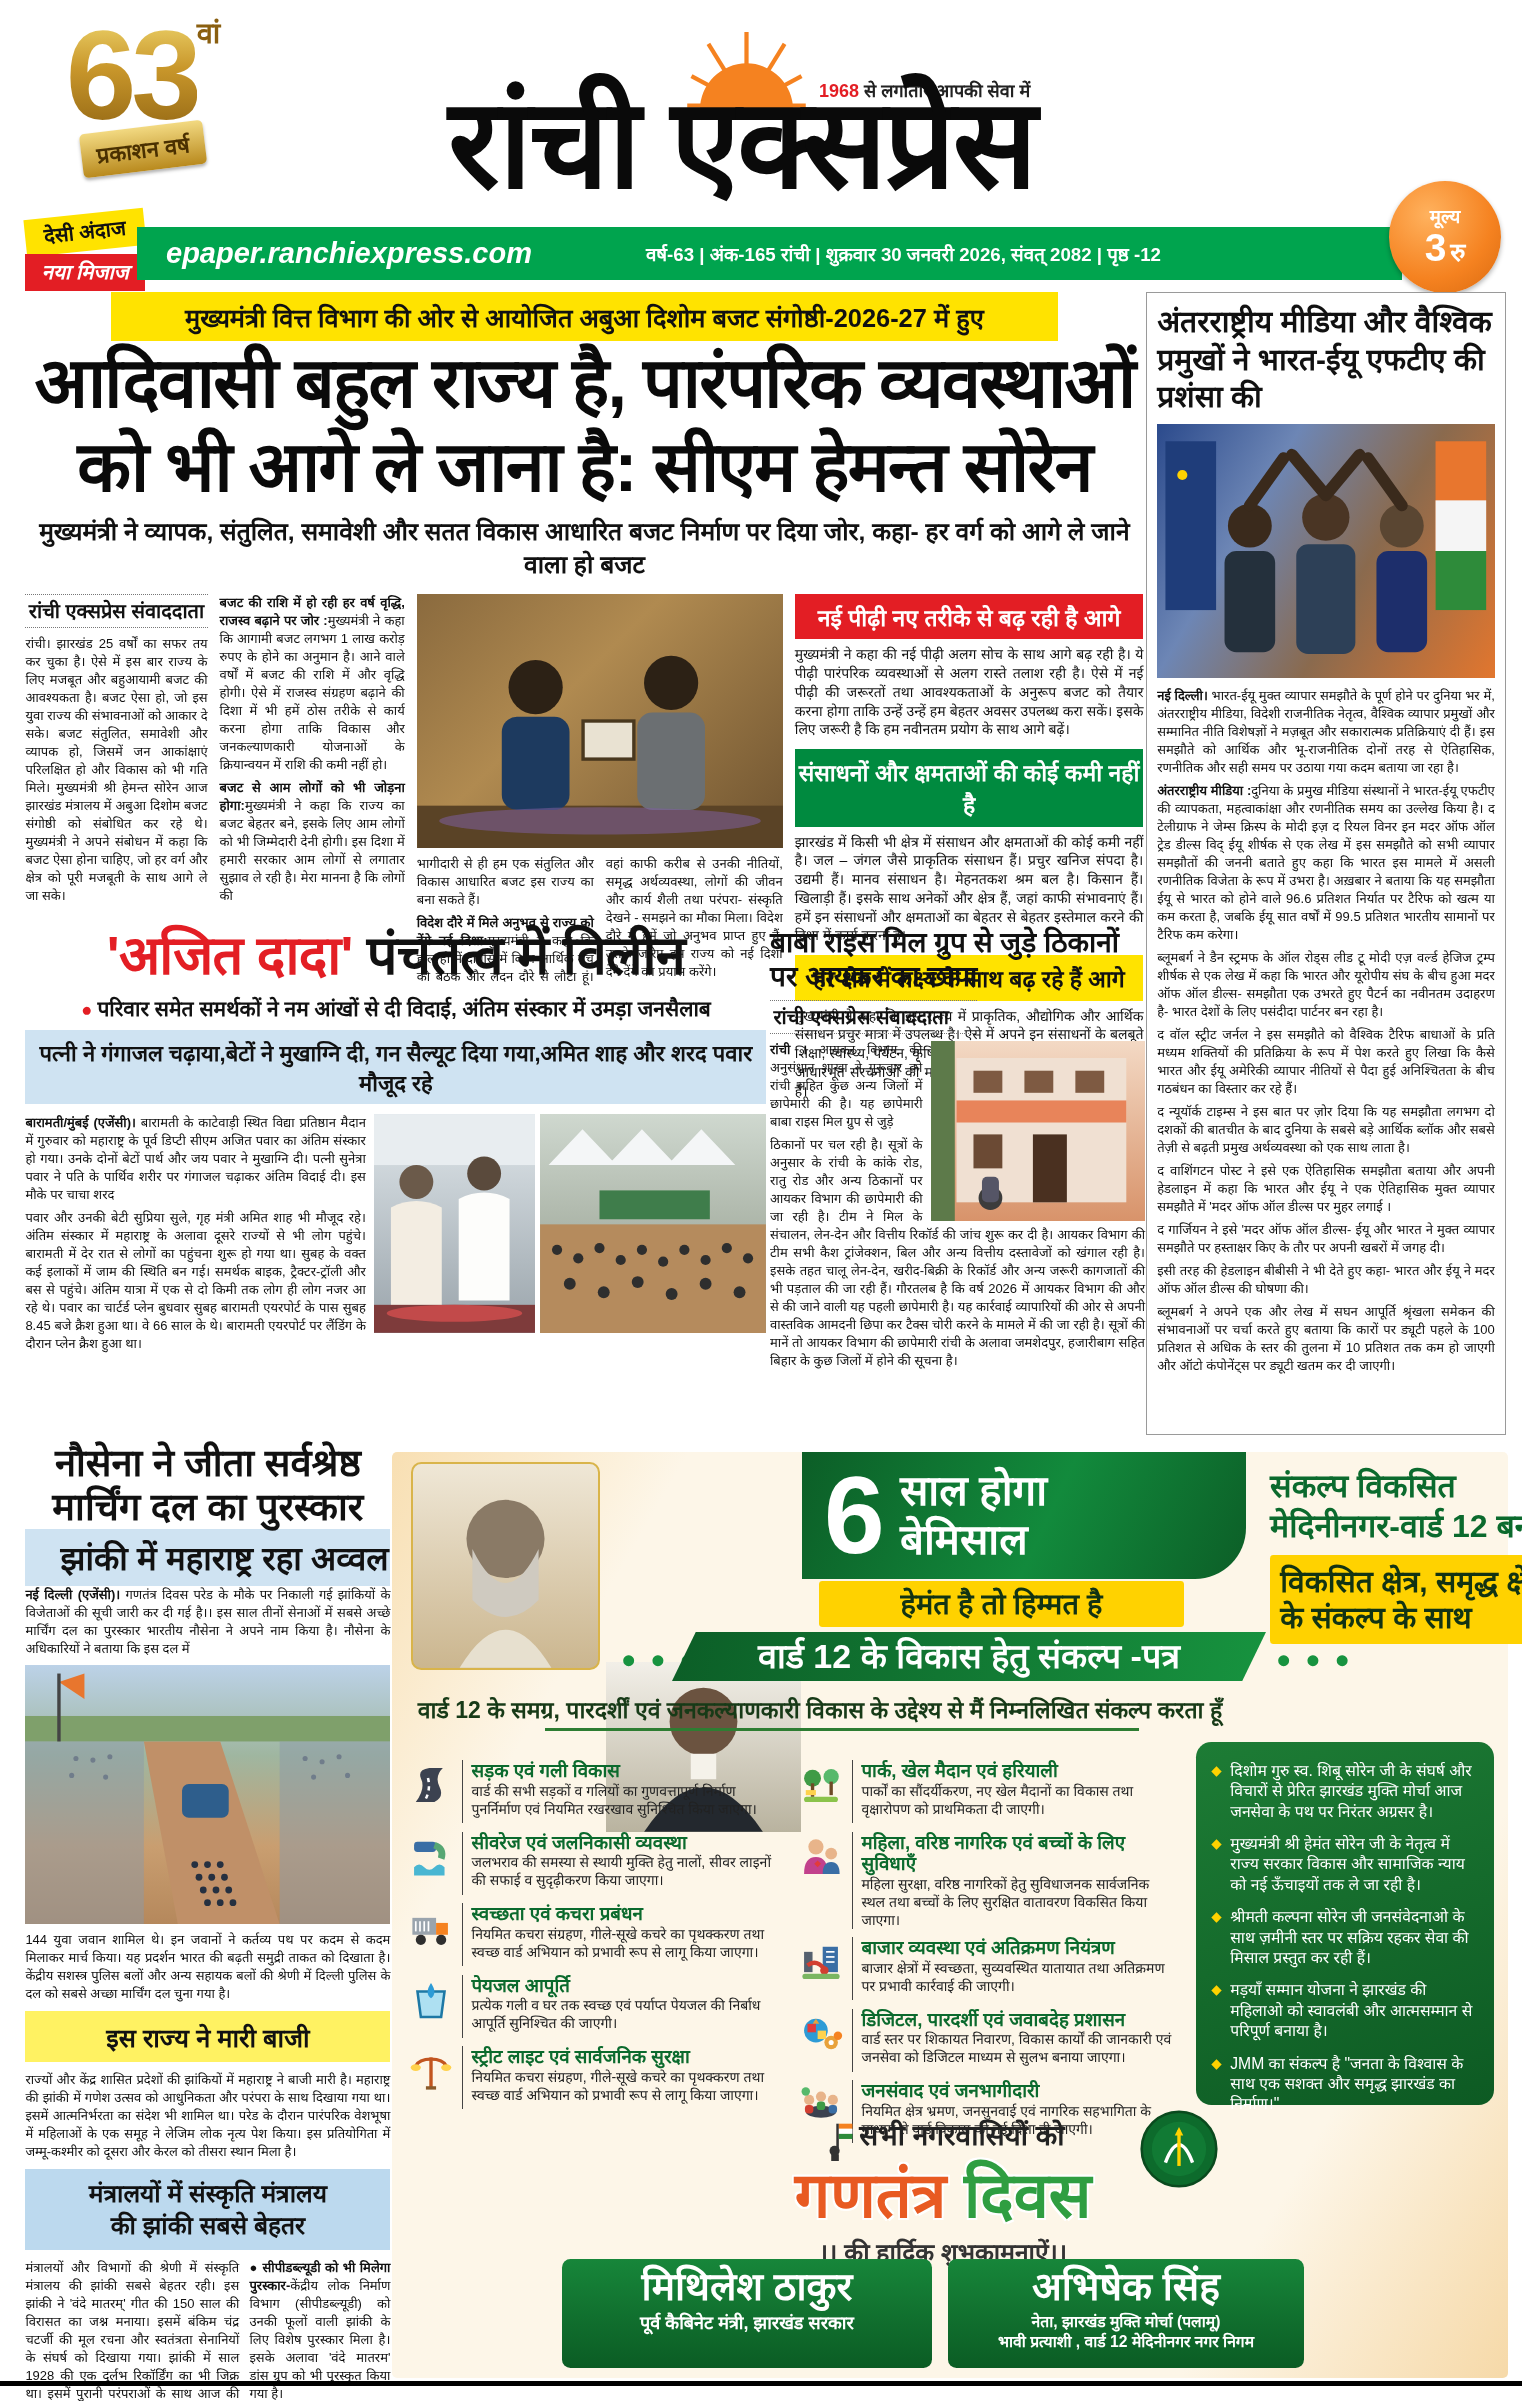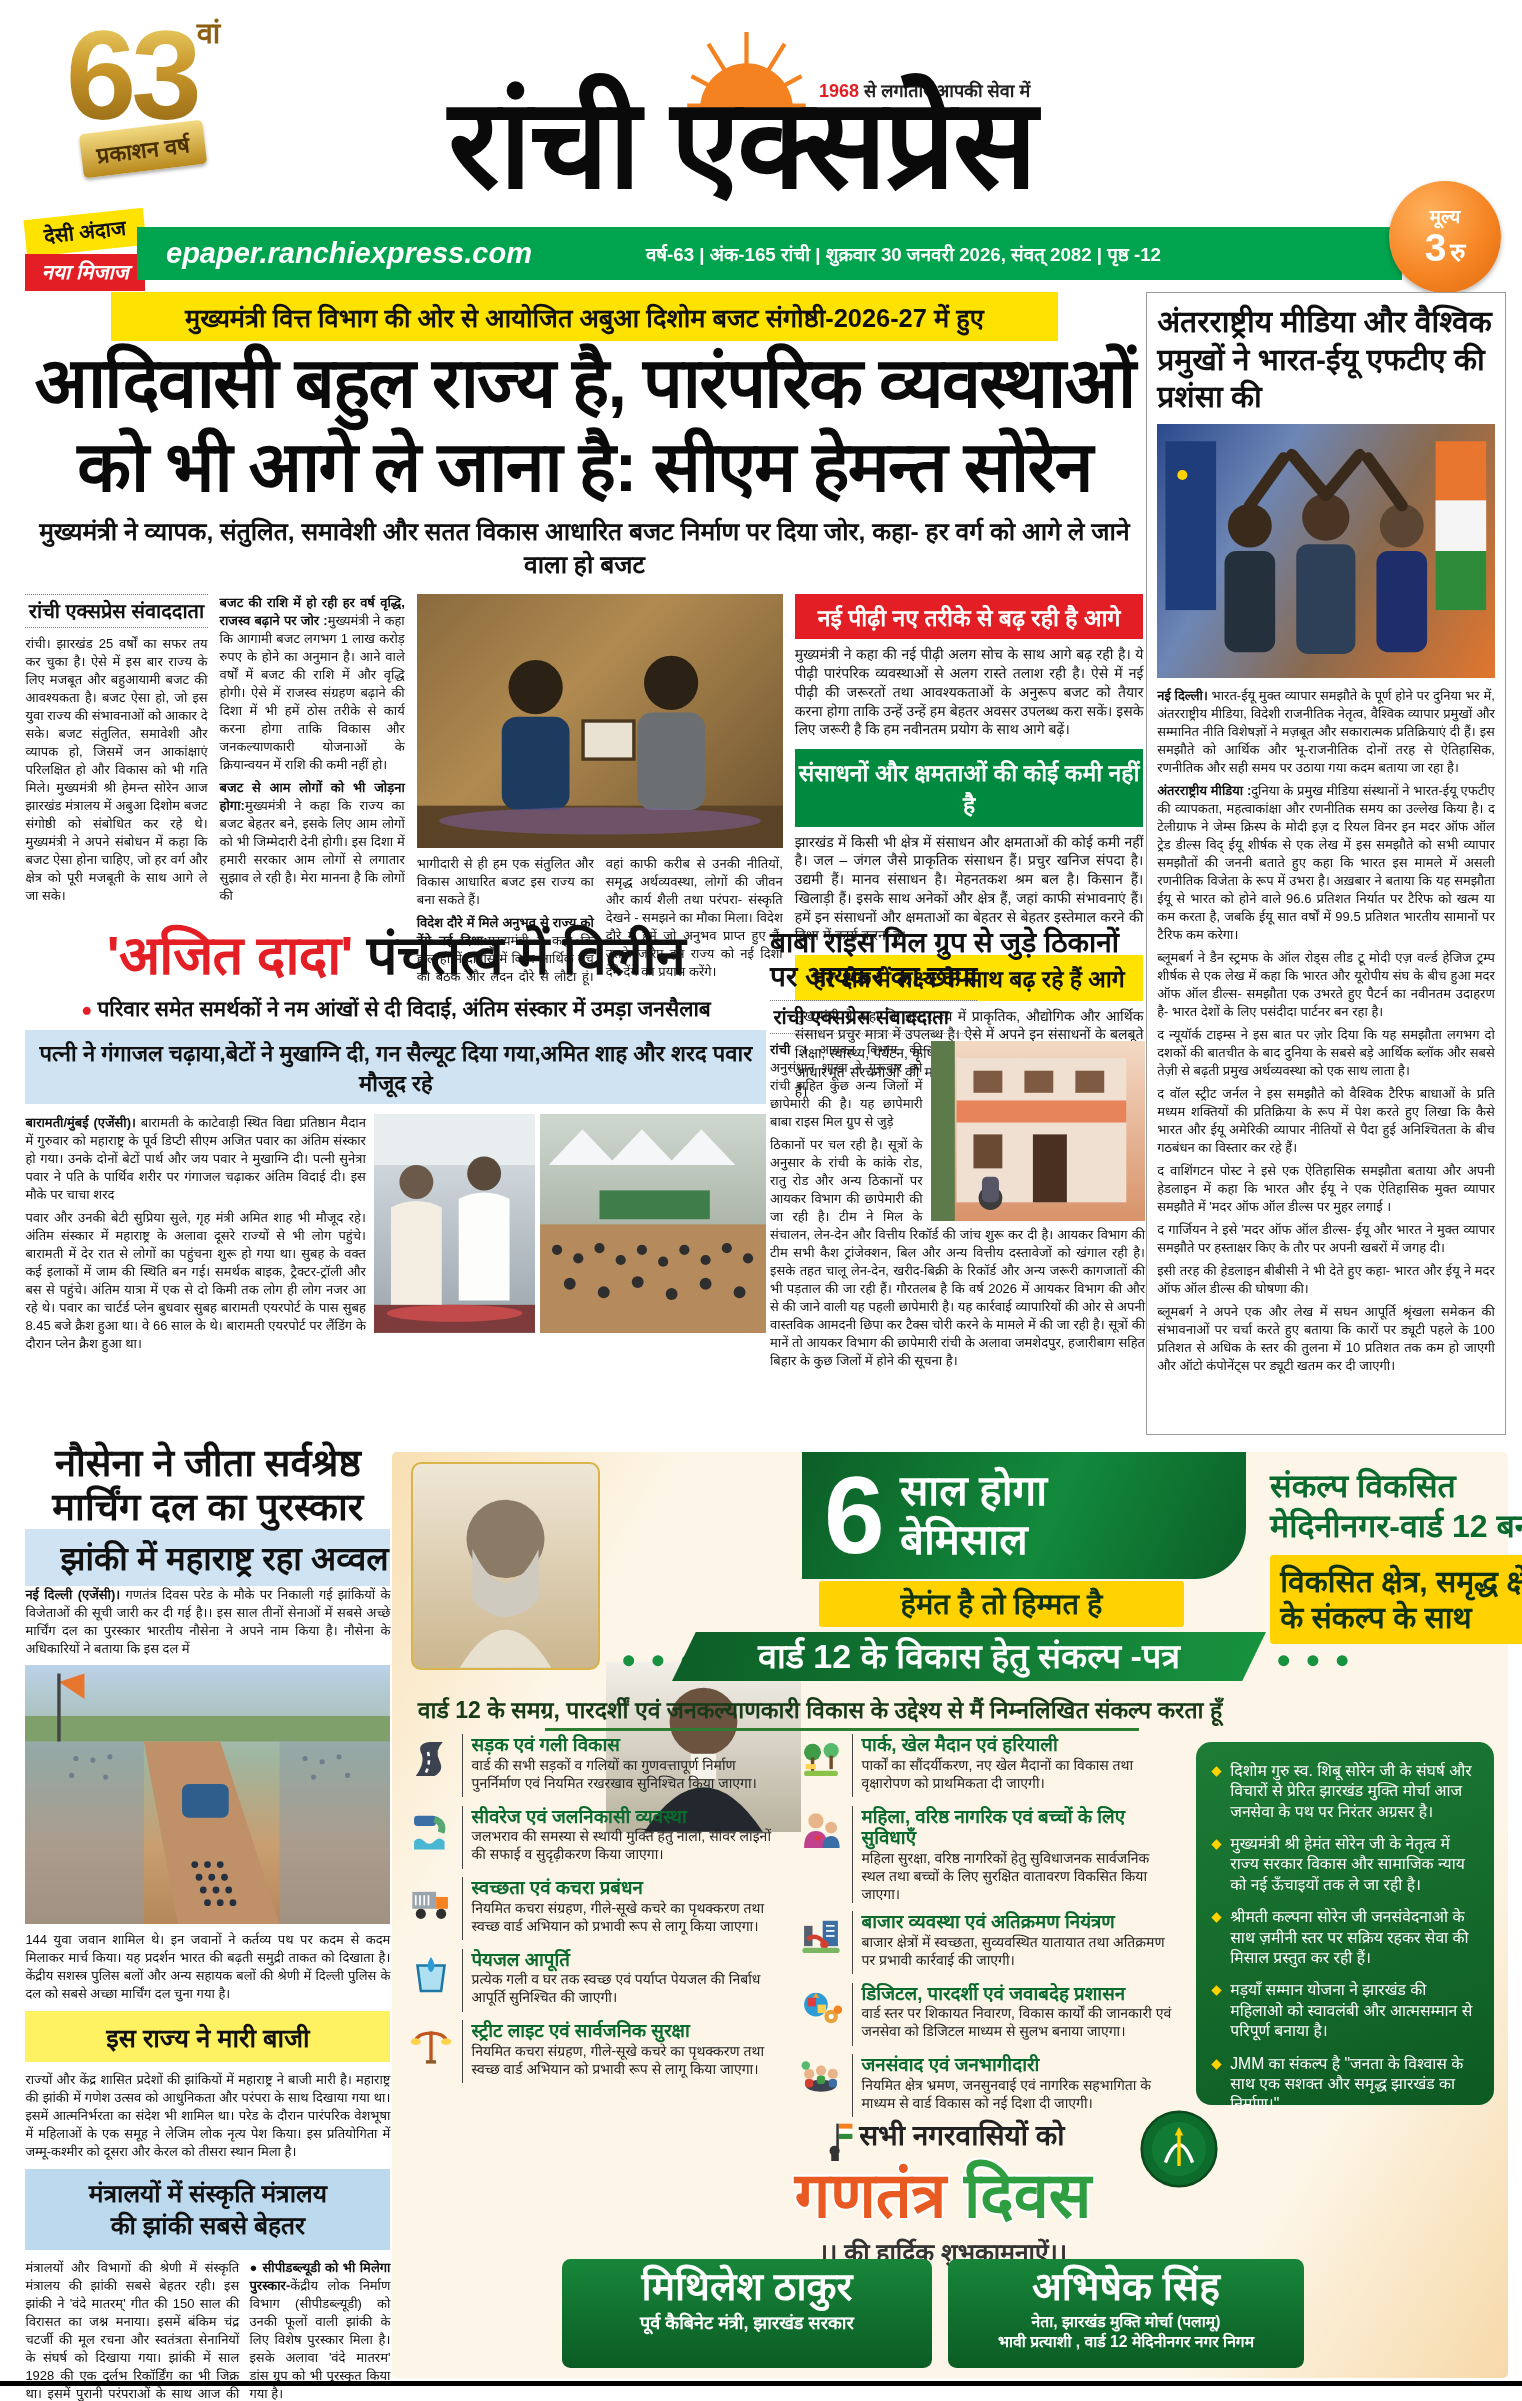--- a/index.html
+++ b/index.html
@@ -104,21 +104,21 @@
      font-size:29px;font-weight:900;text-align:center;line-height:46px;border-radius:3.4px;}
   #ad-kick{left:878px;top:13.6px;width:339px;color:#0b6a2d;font-weight:900;font-size:32px;line-height:1.25;}
   #ad-yellowbox{left:878px;top:103px;width:331px;background:#ffd200;color:#123313;
      font-size:30px;font-weight:900;line-height:1.2;padding:8.5px 10.2px;border-radius:3.4px;}
   #ad-ribbon{left:280px;top:180px;width:594px;height:49px;background:linear-gradient(100deg,#0c5e27,#17933f);
      color:#fff;font-size:34px;font-weight:900;text-align:center;line-height:49px;
      clip-path:polygon(4% 0,100% 0,96% 100%,0 100%);}
   .rdots{top:193px;color:#17933f;font-size:25.4px;letter-spacing:3.4px;font-weight:bold;}
   #ad-intro{left:0;top:241px;width:856px;text-align:center;color:#173a17;font-size:23px;font-weight:bold;}
   #ad-hr{left:153px;top:276px;width:594px;height:2.5px;background:#2e7d32;}
-  #ad-pledges{left:17px;top:282px;width:780px;display:flex;flex-wrap:wrap;}
+  #ad-pledges{left:17px;top:308px;width:780px;display:flex;flex-wrap:wrap;}
   .pl-col{width:390px;box-sizing:border-box;padding-right:15.3px;}
   .pl-item{display:flex;margin-bottom:8.5px;min-height:63px;}
   .pl-item .ic{width:53px;flex:0 0 53px;padding-top:3.4px;}
   .pl-item .tx{border-left:1.7px solid #444;padding-left:8.5px;}
   .pl-item .tt{color:#0b6a2d;font-size:18.7px;font-weight:900;line-height:1.15;}
   .pl-item .td{font-size:14px;line-height:18px;color:#222;}
   #ad-panel{left:804px;top:290px;width:298px;height:363px;border-radius:15.3px;
      background:linear-gradient(160deg,#1d7c35,#0d5a23);color:#fff;box-sizing:border-box;padding:18.7px 15.3px;}
   #ad-panel .gp{display:flex;margin-bottom:12px;font-size:15.7px;line-height:20.4px;}
   #ad-panel .di{color:#ffd200;margin-right:8.5px;font-size:13.6px;}
@@ -241,22 +241,22 @@
         <circle cx="200" cy="110" r="28" fill="#4a3524"></circle>
           <rect x="165" y="142" width="70" height="130" rx="14" fill="#2d4057"></rect>
         <circle cx="290" cy="120" r="26" fill="#5a4632"></circle>
           <rect x="260" y="150" width="60" height="120" rx="14" fill="#1d2e6b"></rect>
         <path d="M110 96 L150 40 M200 84 L160 36 M200 84 L240 36 M290 96 L250 40" stroke="#3a2a1c" stroke-width="14" stroke-linecap="round"></path>
       </svg>
     </div>
     <p class="bodytxt justify"><b>नई दिल्ली।</b><span> भारत-ईयू मुक्त व्यापार समझौते के पूर्ण होने पर दुनिया भर में, अंतरराष्ट्रीय मीडिया, विदेशी राजनीतिक नेतृत्व, वैश्विक व्यापार प्रमुखों और सम्मानित नीति विशेषज्ञों ने मज़बूत और सकारात्मक प्रतिक्रियाएं दी हैं। इस समझौते को आर्थिक और भू-राजनीतिक दोनों तरह से ऐतिहासिक, रणनीतिक और सही समय पर उठाया गया कदम बताया जा रहा है।</span></p>
     <p class="bodytxt justify"><b>अंतरराष्ट्रीय मीडिया :</b><span>दुनिया के प्रमुख मीडिया संस्थानों ने भारत-ईयू एफटीए की व्यापकता, महत्वाकांक्षा और रणनीतिक समय का उल्लेख किया है। द टेलीग्राफ ने जेम्स क्रिस्प के  मोदी इज़ द रियल विनर इन मदर ऑफ ऑल ट्रेड डील्स विद् ईयू शीर्षक से एक लेख में इस समझौते को सभी व्यापार समझौतों की जननी बताते हुए कहा कि भारत इस मामले में असली रणनीतिक विजेता के रूप में उभरा है। अख़बार ने बताया कि यह समझौता ईयू से भारत को होने वाले 96.6 प्रतिशत निर्यात पर टैरिफ को खत्म या कम करता है, जबकि ईयू  सात वर्षों में 99.5 प्रतिशत भारतीय सामानों पर टैरिफ कम करेगा।</span></p>
     <p class="bodytxt justify">ब्लूमबर्ग ने डैन स्ट्रमफ के  ऑल रोड्स लीड टू मोदी एज़ वर्ल्ड हेजिज ट्रम्प  शीर्षक से एक लेख में कहा कि भारत और यूरोपीय संघ के बीच हुआ  मदर ऑफ ऑल डील्स- समझौता एक उभरते हुए पैटर्न का नवीनतम उदाहरण है- भारत देशों के लिए पसंदीदा पार्टनर बन रहा है।</p>
+    <p class="bodytxt justify">द वॉल स्ट्रीट जर्नल ने इस समझौते को वैश्विक टैरिफ बाधाओं के प्रति मध्यम शक्तियों की प्रतिक्रिया के रूप में पेश करते हुए लिखा कि कैसे भारत और ईयू अमेरिकी व्यापार नीतियों से पैदा हुई अनिश्चितता के बीच गठबंधन का विस्तार कर रहे हैं।</p>
     <p class="bodytxt justify">द न्यूयॉर्क टाइम्स ने इस बात पर ज़ोर दिया कि यह समझौता लगभग दो दशकों की बातचीत के बाद दुनिया के सबसे बड़े आर्थिक ब्लॉक और सबसे तेज़ी से बढ़ती प्रमुख अर्थव्यवस्था को एक साथ लाता है।</p>
-    <p class="bodytxt justify">द वॉल स्ट्रीट जर्नल ने इस समझौते को वैश्विक टैरिफ बाधाओं के प्रति मध्यम शक्तियों की प्रतिक्रिया के रूप में पेश करते हुए लिखा कि कैसे भारत और ईयू अमेरिकी व्यापार नीतियों से पैदा हुई अनिश्चितता के बीच गठबंधन का विस्तार कर रहे हैं।</p>
     <p class="bodytxt justify">द वाशिंगटन पोस्ट ने इसे एक ऐतिहासिक समझौता बताया और अपनी हेडलाइन में कहा कि  भारत और ईयू ने एक ऐतिहासिक मुक्त व्यापार समझौते में 'मदर ऑफ ऑल डील्स  पर मुहर लगाई ।</p>
     <p class="bodytxt justify">द गार्जियन ने इसे 'मदर ऑफ ऑल डील्स- ईयू और भारत ने मुक्त व्यापार समझौते पर हस्ताक्षर किए  के तौर पर अपनी खबरों में जगह दी।</p>
     <p class="bodytxt justify">इसी तरह की हेडलाइन बीबीसी ने भी देते हुए कहा- भारत और ईयू ने  मदर ऑफ ऑल डील्स  की घोषणा की।</p>
     <p class="bodytxt justify">ब्लूमबर्ग ने अपने एक और लेख में सघन आपूर्ति श्रृंखला समेकन की संभावनाओं पर चर्चा करते हुए बताया कि कारों पर ड्यूटी पहले के 100 प्रतिशत से अधिक के स्तर की तुलना में 10 प्रतिशत तक कम हो जाएगी और ऑटो कंपोनेंट्स पर ड्यूटी खतम कर दी जाएगी।</p>
   </div>
 
   <div class="abs" id="ajit">
     <div class="hl"><span class="red">'अजित दादा'</span><span> पंचतत्व में विलीन</span></div>
     <div class="blt"><span class="dot">● </span><span>परिवार समेत समर्थकों ने नम आंखों से दी विदाई, अंतिम संस्कार में उमड़ा जनसैलाब</span></div>
     <div class="strip">पत्नी ने गंगाजल चढ़ाया,बेटों ने मुखाग्नि दी, गन सैल्यूट दिया गया,अमित शाह और शरद पवार मौजूद रहे</div>

